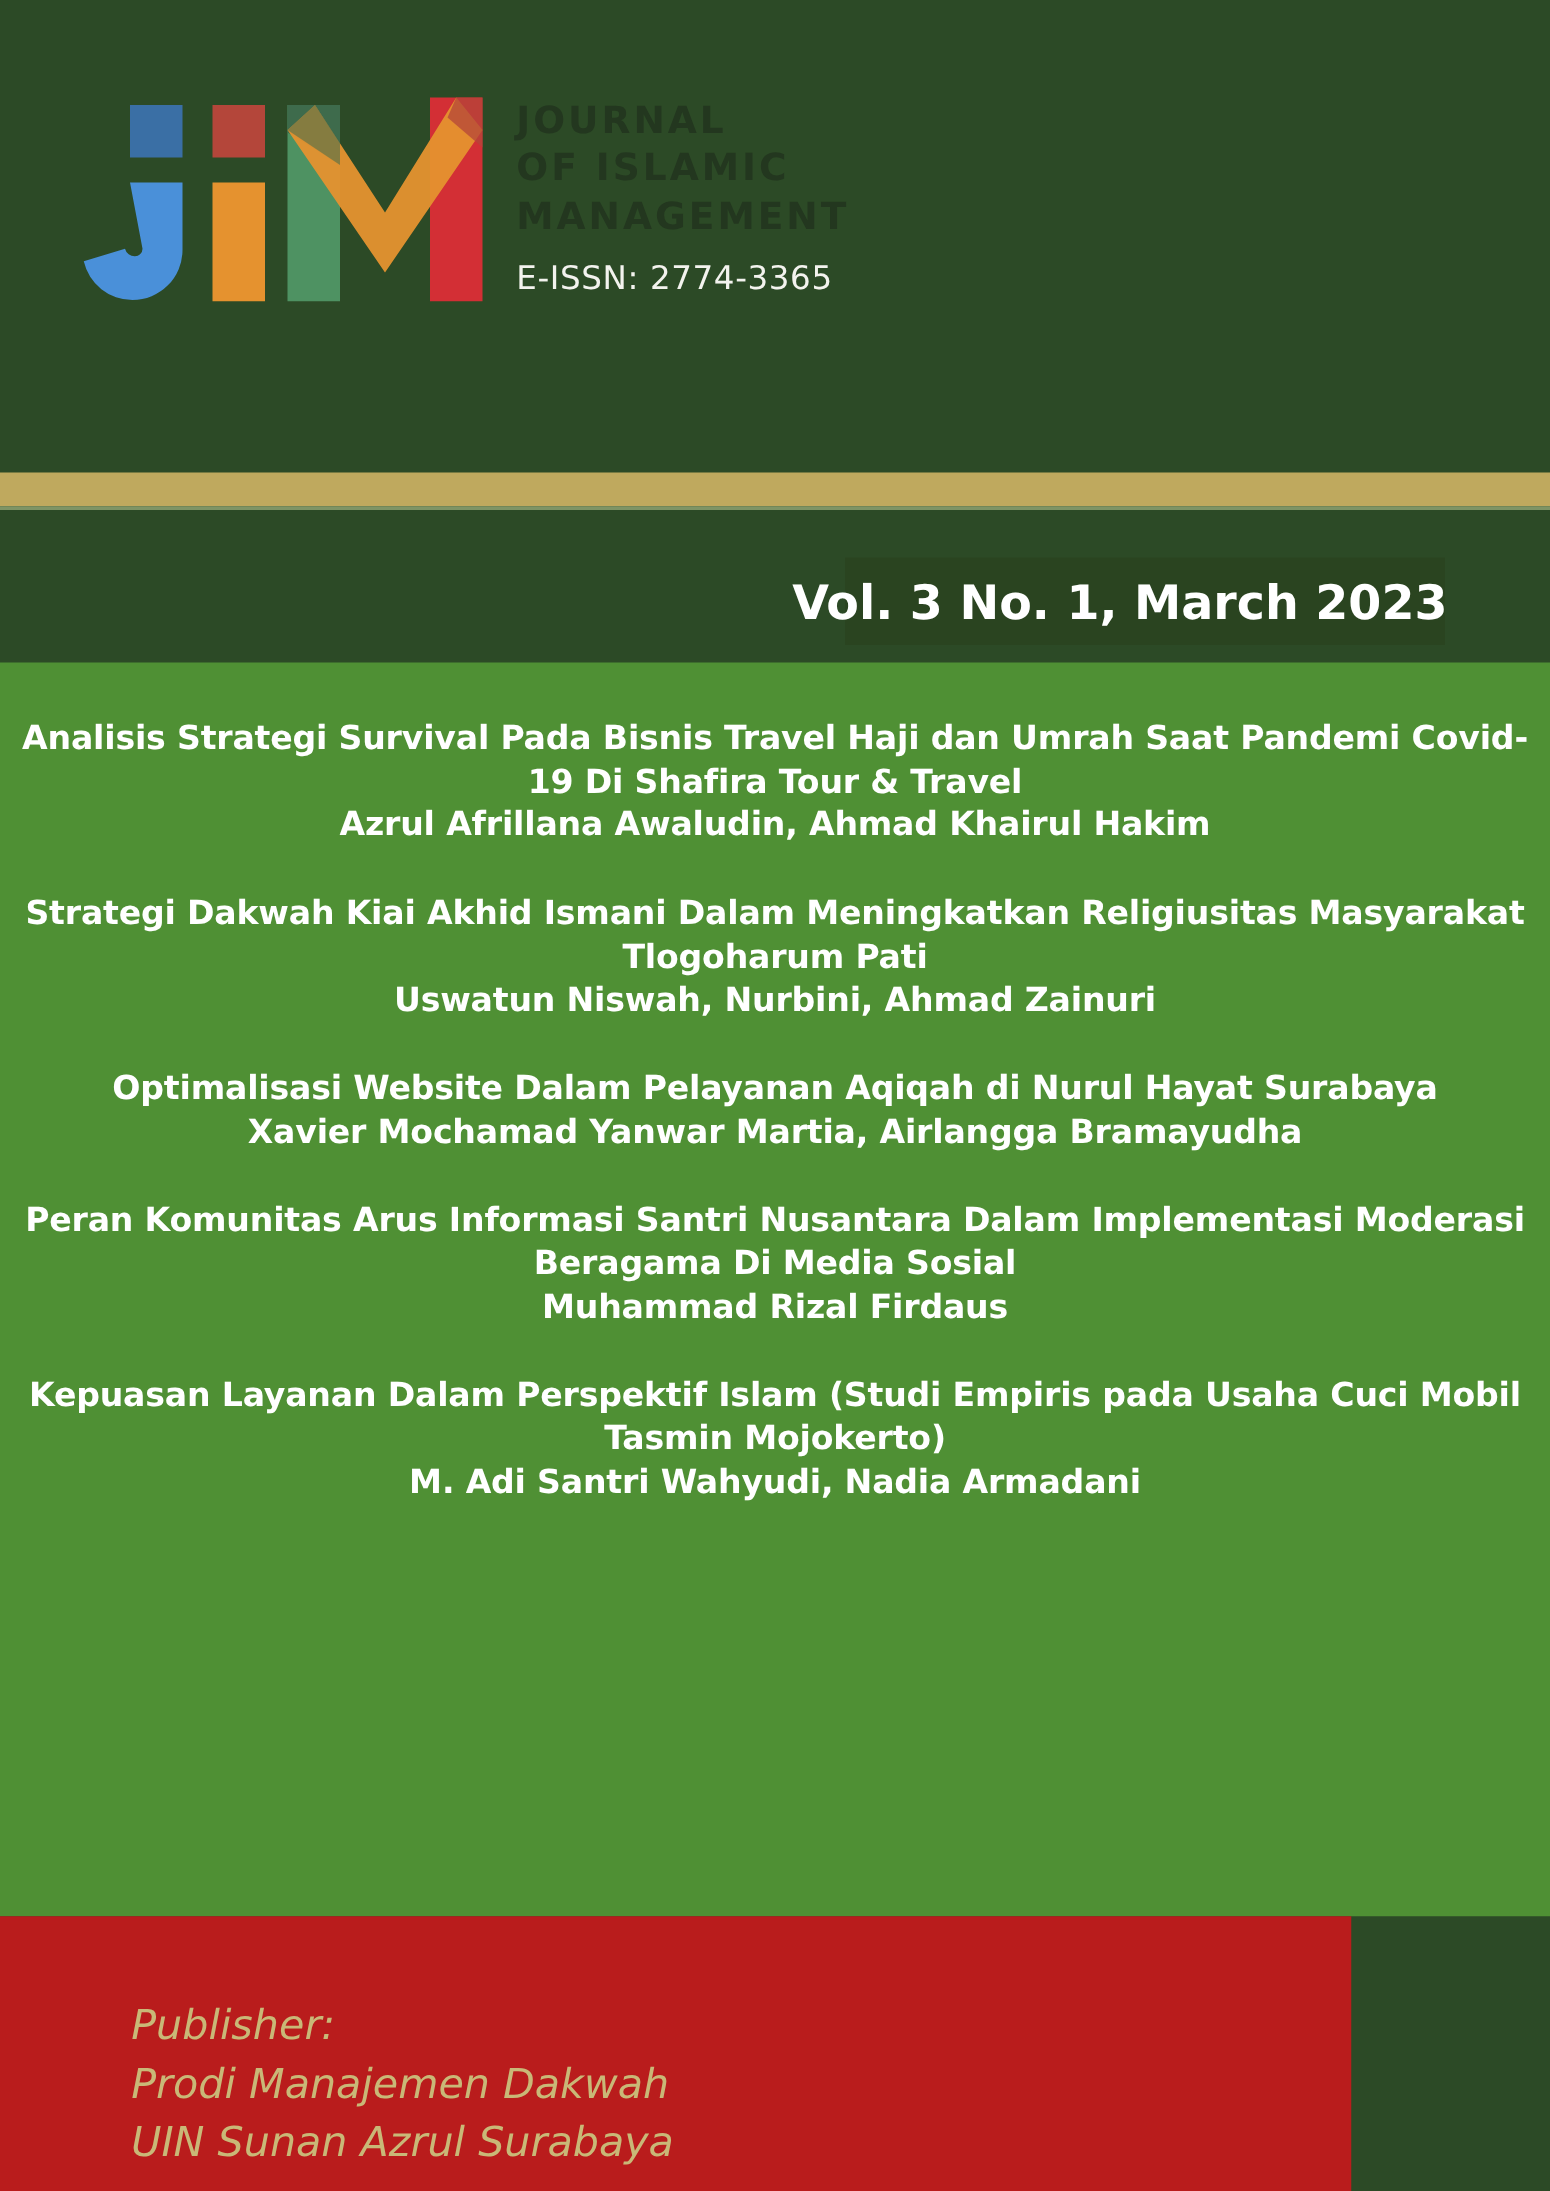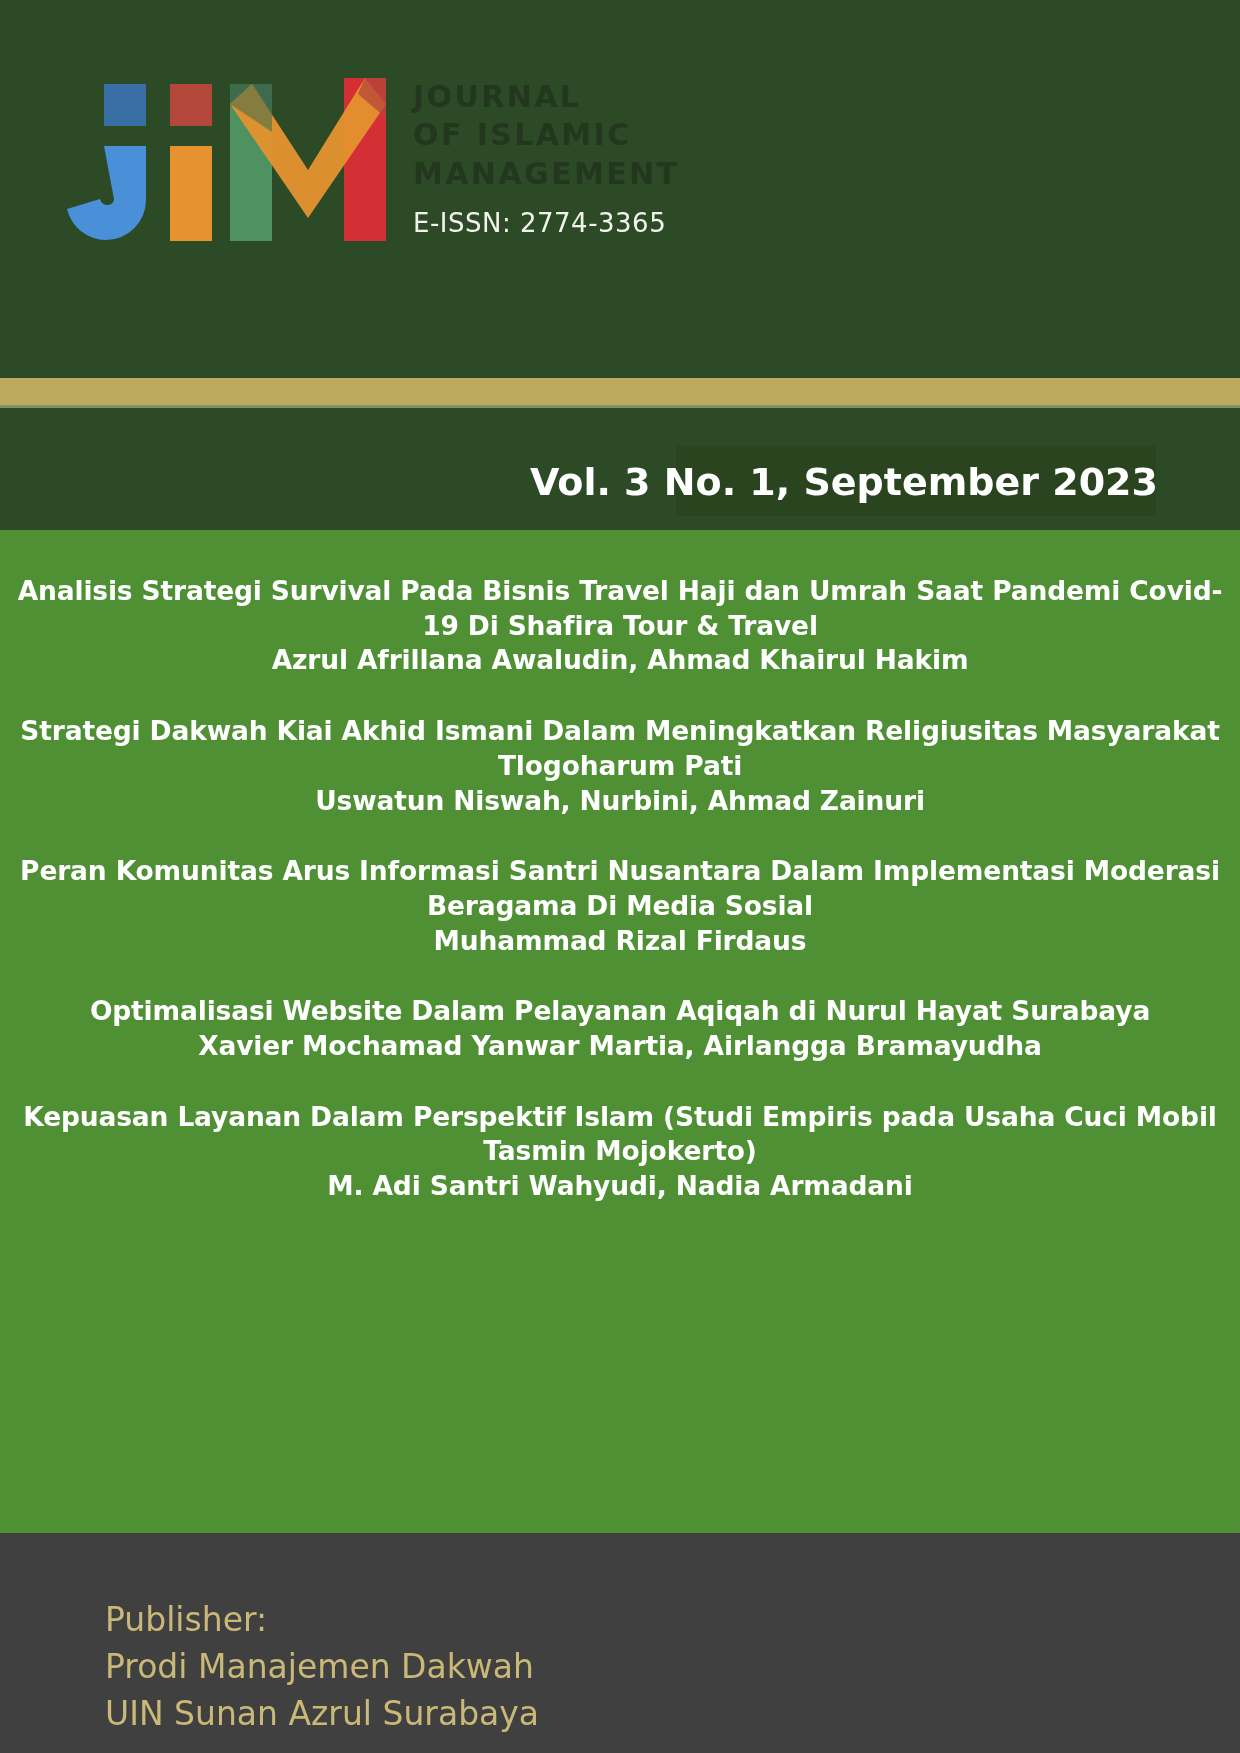--- a/index.html
+++ b/index.html
@@ -151,23 +151,24 @@
     color: #FFFFFF;
     letter-spacing: -0.15px;
   }
   .article .a-authors { }
 
   
   .footer-band {
     position: absolute;
     left: 0;
     top: 1533px;
-    width: 1240px;
+    width: 1081px;
     height: 220px;
-    background: #404040;
+    background: #b91c1c;
+    font-style: italic;
   }
   .publisher {
     position: absolute;
     left: 105px;
     top: 64px;
     line-height: 1.42;
   }
   .publisher .p-line {
     display: block;
     font-family: "DejaVu Sans", sans-serif;
@@ -216,45 +217,45 @@
 
     <div class="eissn">E-ISSN: 2774-3365</div>
   </div>
 
   <div class="gold-rule"></div>
   <div class="gold-rule-edge"></div>
 
   <div class="issue-band">
     <div class="issue-chip"></div>
     <div class="issue-text-pos">
-      <div class="issue-text">Vol. 3 No. 1, September 2023</div>
+      <div class="issue-text">Vol. 3 No. 1, March 2023</div>
     </div>
   </div>
 
   <div class="contents-band">
     <div class="toc">
 
       <div class="article">
         <span class="a-title">Analisis Strategi Survival Pada Bisnis Travel Haji dan Umrah Saat Pandemi Covid-19 Di Shafira Tour &amp; Travel</span>
         <span class="a-authors">Azrul Afrillana Awaludin, Ahmad Khairul Hakim</span>
       </div>
 
       <div class="article">
         <span class="a-title">Strategi Dakwah Kiai Akhid Ismani Dalam Meningkatkan Religiusitas Masyarakat Tlogoharum Pati</span>
         <span class="a-authors">Uswatun Niswah, Nurbini, Ahmad Zainuri</span>
       </div>
 
       <div class="article">
+        <span class="a-title">Optimalisasi Website Dalam Pelayanan Aqiqah di Nurul Hayat Surabaya</span>
+        <span class="a-authors">Xavier Mochamad Yanwar Martia, Airlangga Bramayudha</span>
+      </div>
+
+      <div class="article">
         <span class="a-title">Peran Komunitas Arus Informasi Santri Nusantara Dalam Implementasi Moderasi Beragama Di Media Sosial</span>
         <span class="a-authors">Muhammad Rizal Firdaus</span>
-      </div>
-
-      <div class="article">
-        <span class="a-title">Optimalisasi Website Dalam Pelayanan Aqiqah di Nurul Hayat Surabaya</span>
-        <span class="a-authors">Xavier Mochamad Yanwar Martia, Airlangga Bramayudha</span>
       </div>
 
 
       <div class="article">
         <span class="a-title">Kepuasan Layanan Dalam Perspektif Islam (Studi Empiris pada Usaha Cuci Mobil Tasmin Mojokerto)</span>
         <span class="a-authors">M. Adi Santri Wahyudi, Nadia Armadani</span>
       </div>
 
     </div>
   </div>

